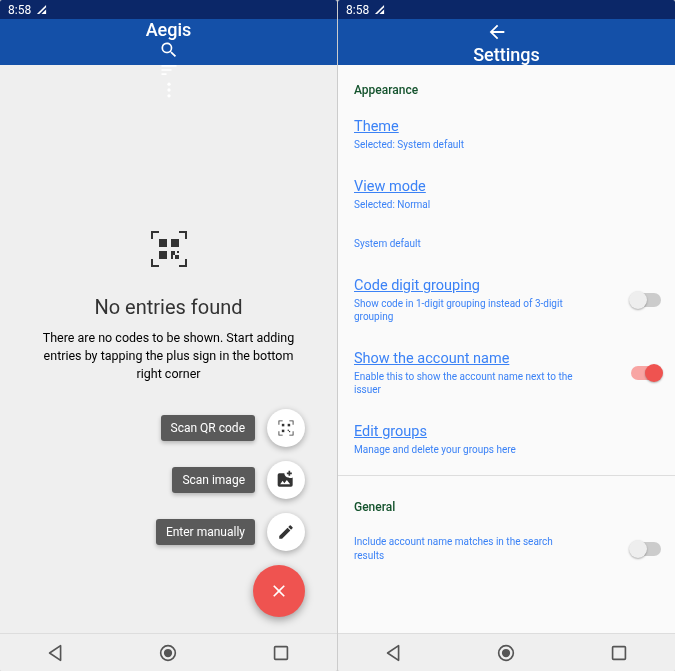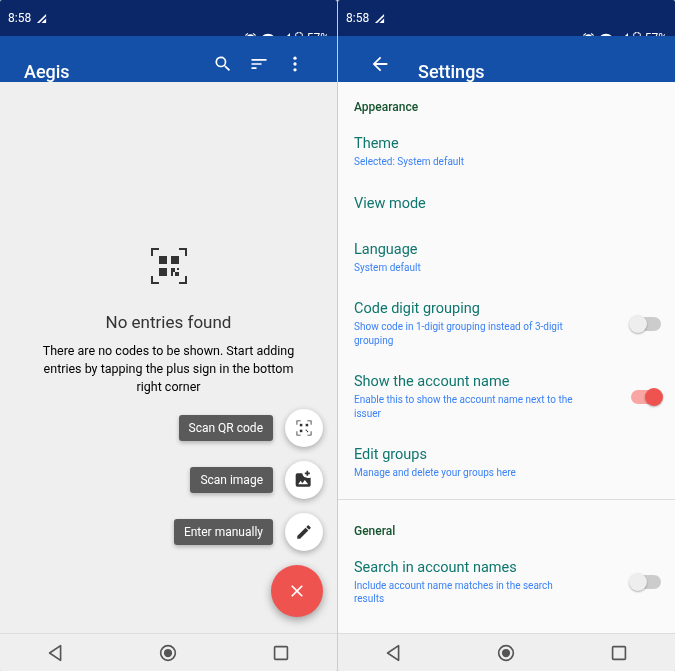--- a/index.html
+++ b/index.html
@@ -16,38 +16,39 @@
   .phone {
     flex: 1;
     background: #efefef;
     display: flex;
     flex-direction: column;
     position: relative;
     border-radius: 2px;
     overflow: hidden;
   }
   .statusbar {
-    height: 36px;
+    height: 19px;
     background: #0b2768;
     color: #fff;
     display: flex;
     align-items: center;
     font-size: 12px;
     padding: 0 8px;
   }
   .statusbar .left { display:flex; align-items:center; gap:5px;}
   .statusbar .right { margin-left:auto; display:flex; align-items:center; gap:4px;margin-top:40px;}
   .statusbar svg { fill:#fff; }
   .appbar {
     height: 46px;
     background: #1450a8;
     color: #fff;
     display: flex;
-    align-items: flex-end;
+    align-items: center;
     padding: 0 24px;
+    flex-direction: column;
   }
   .appbar .title { font-size: 18px; font-weight: 500; }
   .appbar .spacer { flex:1; }
   .appbar .icon-btn {
     width: 36px; height:36px; display:flex; align-items:center; justify-content:center;
     cursor:pointer;
   }
   .appbar .back-icon { margin-right: 20px;}
   .content {
     flex:1;
@@ -57,36 +58,36 @@
   
   .empty-wrap {
     display:flex;
     flex-direction:column;
     align-items:center;
     text-align:center;
     padding: 0 30px;
     margin-top: 160px;
   }
   .empty-wrap .qr-big { margin-bottom: 18px;}
-  .empty-title { font-size: 17px; color:#333; margin-bottom:10px; }
+  .empty-title { font-size: 20px; color:#333; margin-bottom:10px; }
   .empty-body { font-size: 12.5px; color:#000000; line-height:1.45; }
   
-  .fab-stack { position:absolute; right:14px; bottom:16px; display:flex; flex-direction:column; align-items:flex-end; gap:14px;}
+  .fab-stack { position:absolute; right:32px; bottom:16px; display:flex; flex-direction:column; align-items:flex-end; gap:14px;}
   .fab-row { display:flex; align-items:center; gap:12px;}
   .fab-label { background:#5a5a5a; color:#fff; font-size:12px; padding:6px 10px; border-radius:3px; box-shadow:0 2px 4px rgba(0,0,0,.25);}
   .fab-mini { width:38px; height:38px; border-radius:50%; background:#fff; display:flex; align-items:center; justify-content:center; box-shadow:0 2px 6px rgba(0,0,0,.3); cursor:pointer;}
   .fab-main { width:52px; height:52px; border-radius:50%; background:#ef5350; display:flex; align-items:center; justify-content:center; box-shadow:0 3px 8px rgba(0,0,0,.35); cursor:pointer;}
   
   .navbar { height:38px; background:#efefef; display:flex; align-items:center; justify-content:space-around; border-top:1px solid #ddd;}
   .navbar .nbtn { width:22px; height:22px; cursor:pointer;}
   
   .settings { background:#fafafa; height:100%; overflow-y:hidden; }
   .section-header { color:#14532d; font-size:12px; font-weight:500; padding:18px 16px 8px;}
   .pref { padding: 13px 16px; border-bottom:none; position:relative; cursor:pointer;}
-  .pref .ptitle { font-size:14.5px; color:#0f766e; margin-bottom:3px;}
+  .pref .ptitle { font-size:14.5px; color:#3b82f6; margin-bottom:3px;text-decoration:underline;}
   .pref .psub { font-size:10px; color:#3b82f6; line-height:1.35; max-width:240px;}
   .divider { height:1px; background:#ddd; margin: 6px 0;}
   .switch {
     position:absolute; right:14px; top:50%; transform:translateY(-50%);
     width:30px; height:14px; border-radius:8px; background:#ccc;
   }
   .switch::after {
     content:''; position:absolute; top:-2px; width:18px; height:18px; border-radius:50%;
     background:#eee; box-shadow:0 1px 2px rgba(0,0,0,.3);
   }
@@ -257,23 +258,23 @@
 
   <div class="content settings">
     <div class="section-header">Appearance</div>
 
     <div class="pref">
       <div class="ptitle">Theme</div>
       <div class="psub">Selected: System default</div>
     </div>
     <div class="pref">
       <div class="ptitle">View mode</div>
+      <div class="psub">Selected: Normal</div>
     </div>
     <div class="pref">
-      <div class="ptitle">Language</div>
       <div class="psub">System default</div>
     </div>
     <div class="pref with-switch">
       <div class="ptitle">Code digit grouping</div>
       <div class="psub">Show code in 1-digit grouping instead of 3-digit grouping</div>
       <span class="switch off"></span>
     </div>
     <div class="pref with-switch">
       <div class="ptitle">Show the account name</div>
       <div class="psub">Enable this to show the account name next to the issuer</div>
@@ -281,21 +282,20 @@
     </div>
     <div class="pref">
       <div class="ptitle">Edit groups</div>
       <div class="psub">Manage and delete your groups here</div>
     </div>
 
     <div class="divider"></div>
     <div class="section-header">General</div>
 
     <div class="pref with-switch">
-      <div class="ptitle">Search in account names</div>
       <div class="psub">Include account name matches in the search results</div>
       <span class="switch off"></span>
     </div>
 
   </div>
 
   <div class="navbar">
     <svg class="nbtn" viewBox="0 0 24 24">
         <path d="M17 4v16L5 12z" fill="none" stroke="#555" stroke-width="1.8" stroke-linejoin="round"></path>
       </svg>

